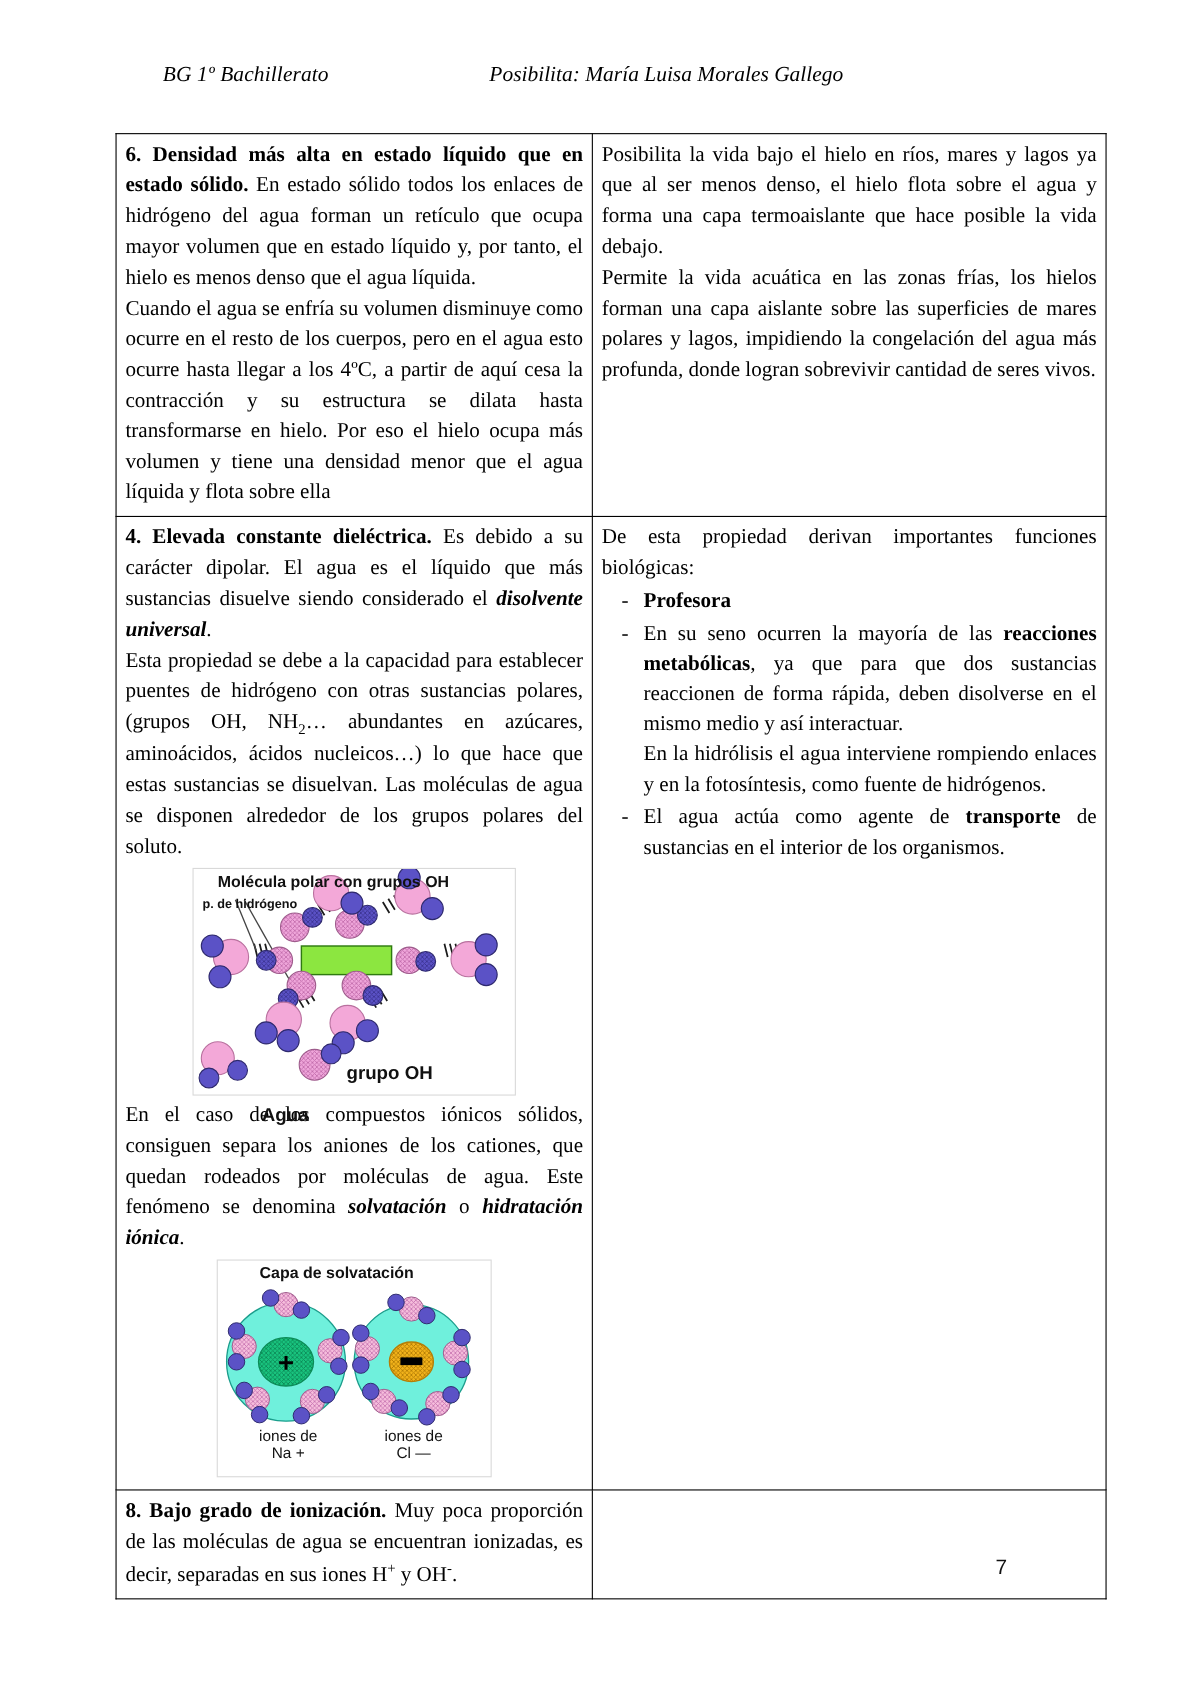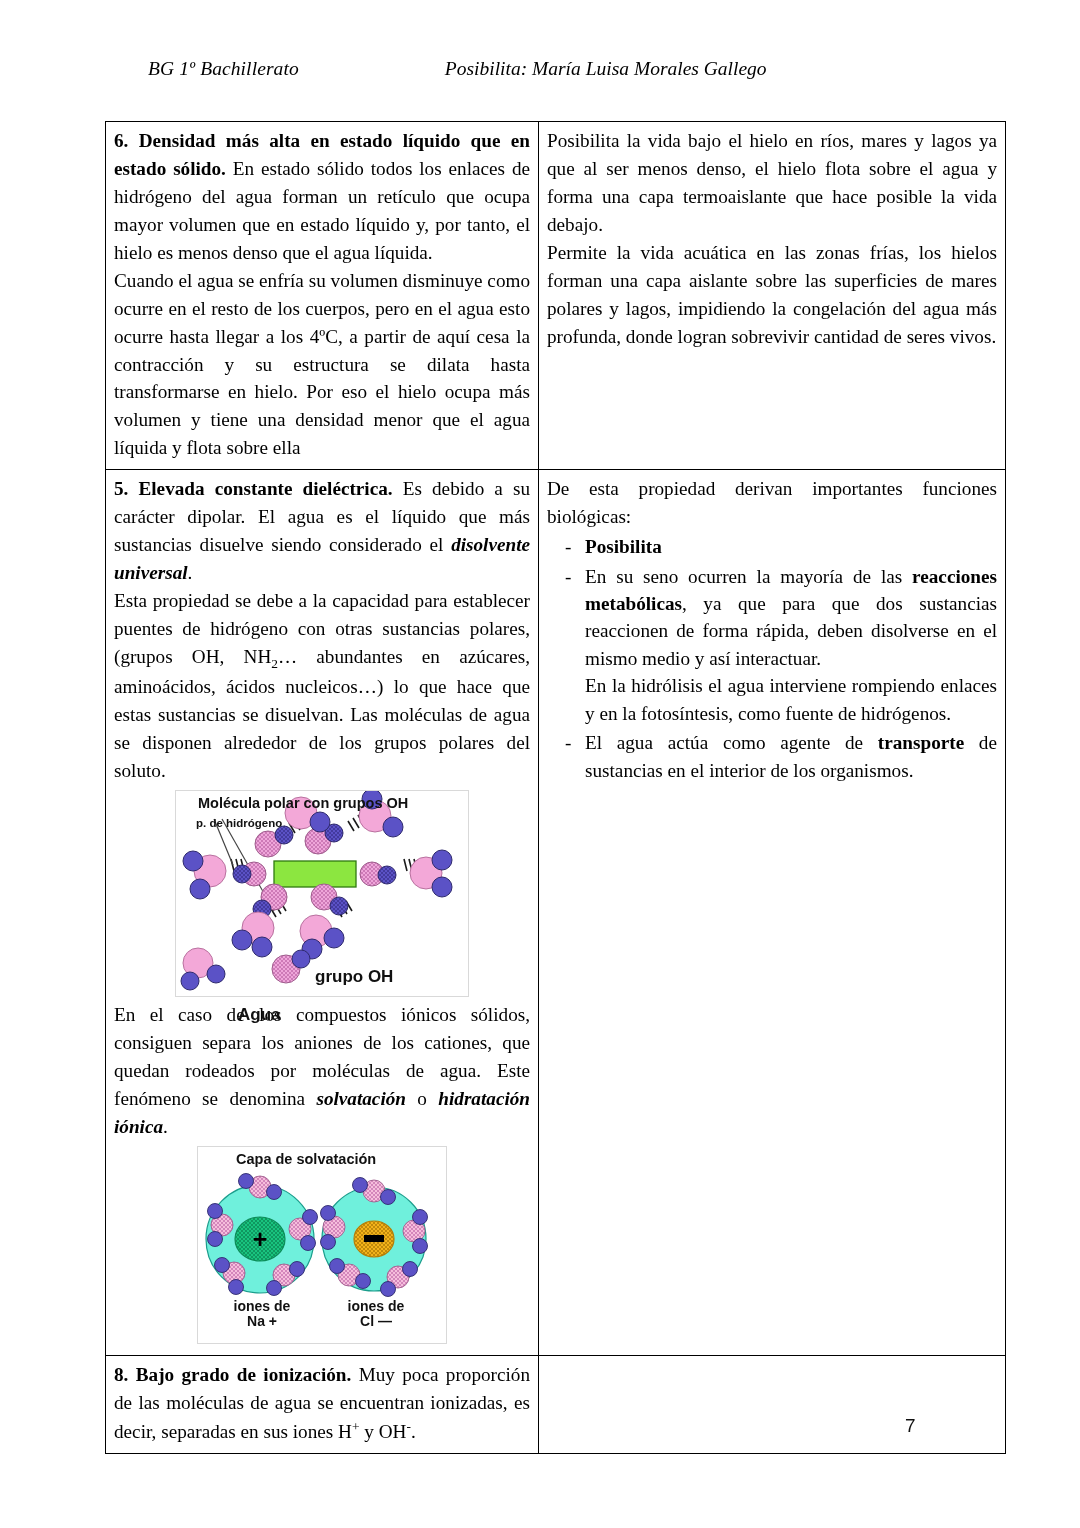--- a/index.html
+++ b/index.html
@@ -136,21 +136,21 @@
     position: absolute;
     font-family: "Liberation Sans", sans-serif;
     font-weight: bold;
     font-size: 17px;
     color: #111;
     white-space: nowrap;
   }
   .fig-label-mid {
     position: absolute;
     font-family: "Liberation Sans", sans-serif;
-    font-weight: bold;
+    font-weight: normal;
     font-size: 14px;
     color: #111;
     text-align: center;
     line-height: 1.12;
   }
 
   
   .page-number {
     position: absolute;
     left: 905px;
@@ -183,21 +183,21 @@
           <p class="ptxt">Cuando el agua se enfría su volumen disminuye como ocurre en el resto de los cuerpos, pero en el agua esto ocurre hasta llegar a los 4ºC, a partir de aquí cesa la contracción y su estructura se dilata hasta transformarse en hielo. Por eso el hielo ocupa más volumen y tiene una densidad menor que el agua líquida y flota sobre ella</p>
         </td>
         <td>
           <p class="ptxt">Posibilita la vida bajo el hielo en  ríos, mares y lagos ya que al ser menos denso, el hielo flota sobre el agua y forma una capa termoaislante que hace posible la vida debajo.</p>
           <p class="ptxt">Permite la vida acuática en las zonas frías, los hielos forman una capa aislante sobre las superficies de mares polares y lagos, impidiendo la congelación del agua más profunda, donde logran sobrevivir cantidad de seres vivos.</p>
         </td>
       </tr>
 
       <tr>
         <td>
-          <p class="ptxt"><span class="b">5. Elevada constante dieléctrica.</span> <span>Es debido a su carácter dipolar. El agua es el líquido que más sustancias disuelve siendo considerado el </span><span class="bi">disolvente universal</span><span>.</span></p>
+          <p class="ptxt"><span class="b">4. Elevada constante dieléctrica.</span> <span>Es debido a su carácter dipolar. El agua es el líquido que más sustancias disuelve siendo considerado el </span><span class="bi">disolvente universal</span><span>.</span></p>
 
           <p class="ptxt"><span>Esta propiedad se debe a la capacidad para establecer puentes de hidrógeno con otras sustancias polares, (grupos OH, NH</span><sub>2</sub><span>… abundantes en azúcares, aminoácidos, ácidos nucleicos…) lo que hace que estas sustancias se disuelvan. Las moléculas de agua se disponen alrededor de los grupos polares del soluto.</span></p>
 
           <div class="fig-wrap">
             <div class="fig-box fig1">
               <svg width="290" height="203" viewBox="0 0 290 203">
                 <defs>
                   <pattern id="hatchPink" width="4" height="4" patternUnits="userSpaceOnUse">
                     <rect width="4" height="4" fill="#EFA6DA"></rect>
                     <path d="M0 0 L4 4 M4 0 L0 4" stroke="#C46FAE" stroke-width="0.8"></path>
@@ -274,21 +274,21 @@
                 <g>
                   <circle cx="22" cy="172" r="15" fill="#F3A8D8" stroke="#B9719F" stroke-width="1"></circle>
                   <circle cx="14" cy="190" r="9" fill="#5B52C6" stroke="#2f2a6e" stroke-width="1"></circle>
                   <circle cx="40" cy="183" r="9" fill="#5B52C6" stroke="#2f2a6e" stroke-width="1"></circle>
                   <circle cx="110" cy="178" r="14" fill="url(#hatchPink)" stroke="#9E5C8C" stroke-width="1"></circle>
                   <circle cx="125" cy="168" r="9" fill="#5B52C6" stroke="#2f2a6e" stroke-width="1"></circle>
                 </g>
               </svg>
 
               <span class="fig-title" style="left:22px; top:4px;">Molécula polar con grupos OH</span>
-              <span class="fig-sublabel" style="left:20px; top:26px;">p. de hidrógeno</span>
+              <span class="fig-sublabel" style="left:8px; top:26px;">p. de hidrógeno</span>
               <span class="fig-label-big" style="left:62px; top:174px;margin-top:40px;">Agua</span>
               <span class="fig-label-big" style="left:139px; top:176px;">grupo OH</span>
             </div>
           </div>
 
           <p class="ptxt"><span>En el caso de los compuestos iónicos sólidos, consiguen separa los aniones de los cationes, que quedan rodeados por moléculas de agua. Este fenómeno se denomina </span><span class="bi">solvatación</span><span> o </span><span class="bi">hidratación iónica</span><span>.</span></p>
 
           <div class="fig-wrap">
             <div class="fig-box fig2">
               <svg width="246" height="194" viewBox="0 0 246 194">
@@ -369,21 +369,21 @@
               <span class="fig-label-mid" style="left:132px; top:152px; width:92px;"><span>iones de</span><br><span>Cl —</span></span>
             </div>
           </div>
         </td>
 
         <td>
           <p class="ptxt">De esta propiedad derivan importantes funciones biológicas:</p>
           <ul class="bio-list">
             <li>
               <span class="dash">-</span>
-              <span class="body"><span class="b">Posibilita</span></span>
+              <span class="body"><span class="b">Profesora</span></span>
             </li>
             <li>
               <span class="dash">-</span>
               <span class="body"><span>En su seno ocurren la mayoría de las </span><span class="b">reacciones metabólicas</span><span>, ya que para que dos sustancias reaccionen de forma rápida, deben disolverse en el mismo medio y así interactuar.</span><span class="subline">En la hidrólisis el agua interviene rompiendo enlaces y en la fotosíntesis, como fuente de hidrógenos.</span></span>
             </li>
             <li>
               <span class="dash">-</span>
               <span class="body"><span>El agua actúa como agente de </span><span class="b">transporte</span><span> de sustancias en el interior de los organismos.</span></span>
             </li>
           </ul>

